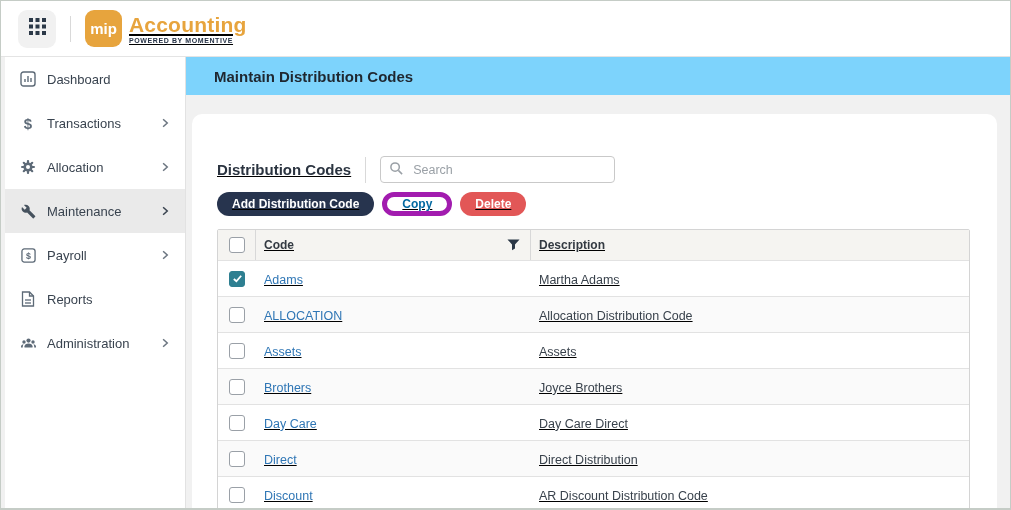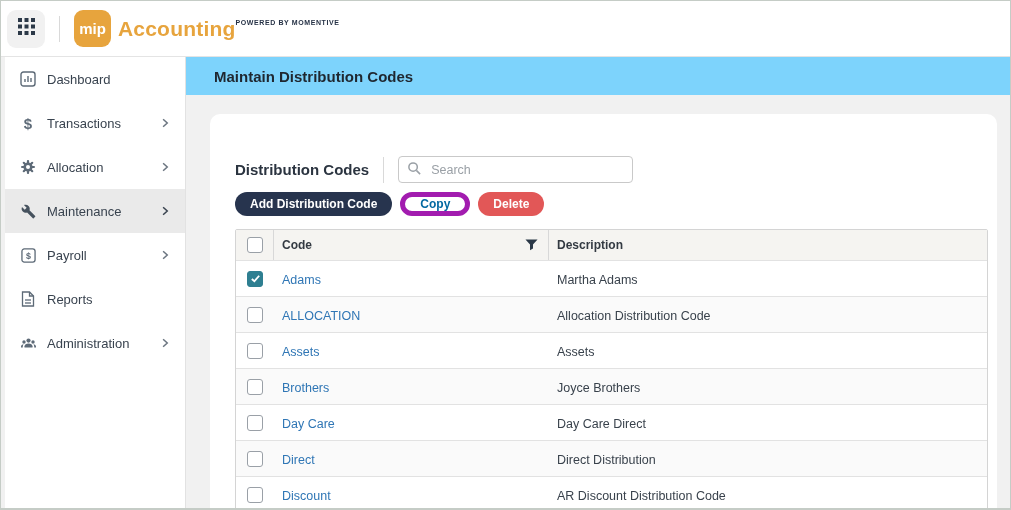--- a/index.html
+++ b/index.html
@@ -1,42 +1,42 @@
 <!DOCTYPE html>
 <html><head>
 <meta charset="utf-8">
 <style>
   * { margin:0; padding:0; box-sizing:border-box; }
   html,body { width:1011px; height:510px; overflow:hidden; font-family:"Liberation Sans", sans-serif; }
   .page { width:1011px; height:510px; border:1px solid #c5ccc6; border-bottom-width:2px; background:#f1f1f1; position:relative; overflow:hidden; }
 
   
-  .app-header { position:absolute; top:0; left:0; right:0; height:56px; background:#fff; border-bottom:1px solid #e4e4e4; display:flex; align-items:center; padding-left:6px; z-index:5; }
+  .app-header { position:absolute; top:0; left:0; right:0; height:56px; background:#fff; border-bottom:1px solid #e4e4e4; display:flex; align-items:center; padding-left:17px; z-index:5; }
   .grid-btn { width:38px; height:38px; background:#f1f1f1; border-radius:9px; display:flex; align-items:center; justify-content:center; cursor:pointer; }
   .hdr-divider { width:1px; height:26px; background:#d9d9d9; margin:0 14px; }
   .mip-badge { width:37px; height:37px; background:#e7a43d; border-radius:9px; color:#fff; font-weight:bold; font-size:15px; display:flex; align-items:center; justify-content:center; }
-  .brand { margin-left:7px; display:flex; flex-direction:row; justify-content:center; }
+  .brand { margin-left:7px; display:flex; flex-direction:column; justify-content:center;text-decoration:underline; }
   .brand-name { color:#e7a43d; font-size:21px; font-weight:bold; letter-spacing:0.2px; line-height:22px; }
   .brand-tagline { color:#263246; font-size:7px; font-weight:bold; letter-spacing:0.6px; margin-top:1px; }
 
   
   .sidebar { position:absolute; top:56px; left:4px; width:181px; bottom:0; background:#fff; border-right:1px solid #e2e2e2; padding-top:0; z-index:4; }
   .side-item { height:44px; display:flex; align-items:center; padding:0 14px; cursor:pointer; }
   .side-item.selected { background:#eaeaea; }
   .side-icon { width:18px; height:16px; display:flex; align-items:center; justify-content:center; margin-right:10px; color:#5d6a77; flex:none; }
   .side-label { font-size:13px; color:#39434f; }
   .side-chevron { margin-left:auto; display:flex; align-items:center; }
   .dollar-glyph { font-size:15px; color:#5d6a77; font-weight:bold; font-family:"Liberation Sans",sans-serif; }
 
   
   .main { position:absolute; top:56px; left:181px; right:0; bottom:0; background:#f1f1f1; }
   .title-bar { height:38px; background:#7dd3fc; display:flex; align-items:center; padding-left:32px; }
   .page-title { font-size:15px; font-weight:bold; color:#1f2730; }
 
-  .card { margin:19px 13px 0 28px; background:#fff; border-radius:10px 10px 0 0; height:calc(100% - 57px); padding:42px 25px 0 25px; }
+  .card { margin:19px 13px 0 10px; background:#fff; border-radius:10px 10px 0 0; height:calc(100% - 57px); padding:42px 25px 0 25px;text-decoration:underline; }
 
   .controls-row { display:flex; align-items:center; }
   .section-label { font-size:15px; font-weight:bold; color:#2b3440; }
   .v-divider { width:1px; height:26px; background:#d9d9d9; margin:0 14px; }
   .search-wrap { position:relative; width:235px; }
   .search-input { width:235px; height:27px; border:1px solid #c9c9c9; border-radius:4px; padding:0 8px 0 32px; font-size:12.5px; color:#333; outline:none; font-family:"Liberation Sans",sans-serif; }
   .search-input::placeholder { color:#9aa0a6; }
   .search-icon-box { position:absolute; left:9px; top:5px; }
 
   .btn-row { margin-top:9px; display:flex; align-items:center; gap:8px; }

